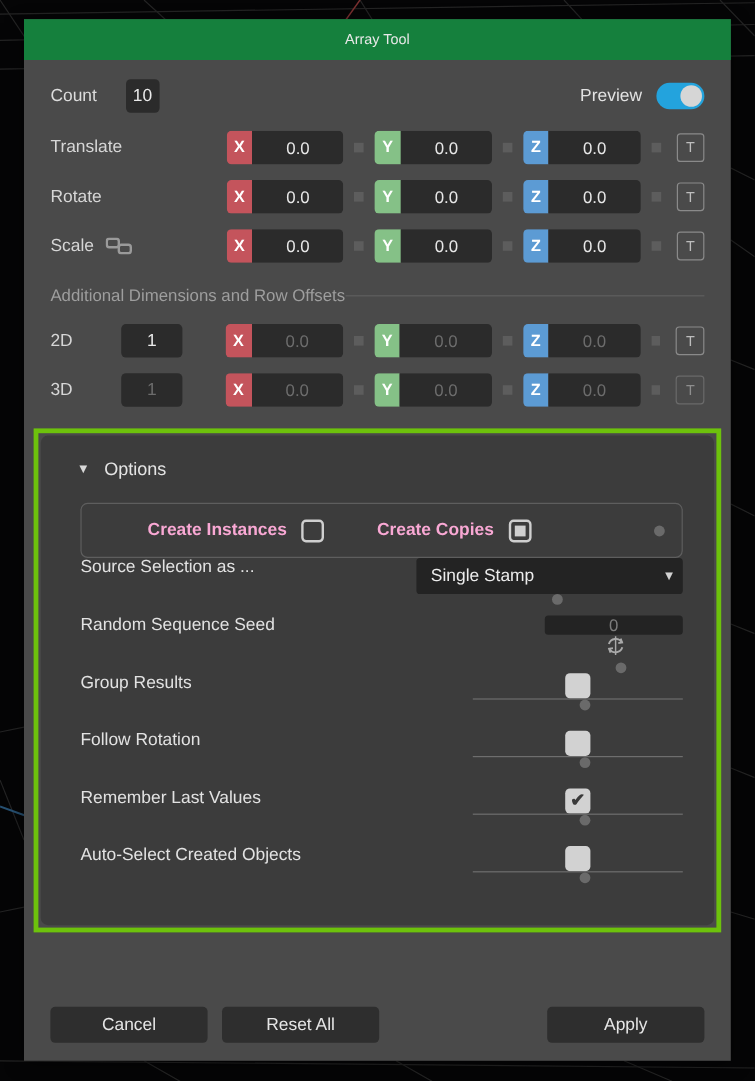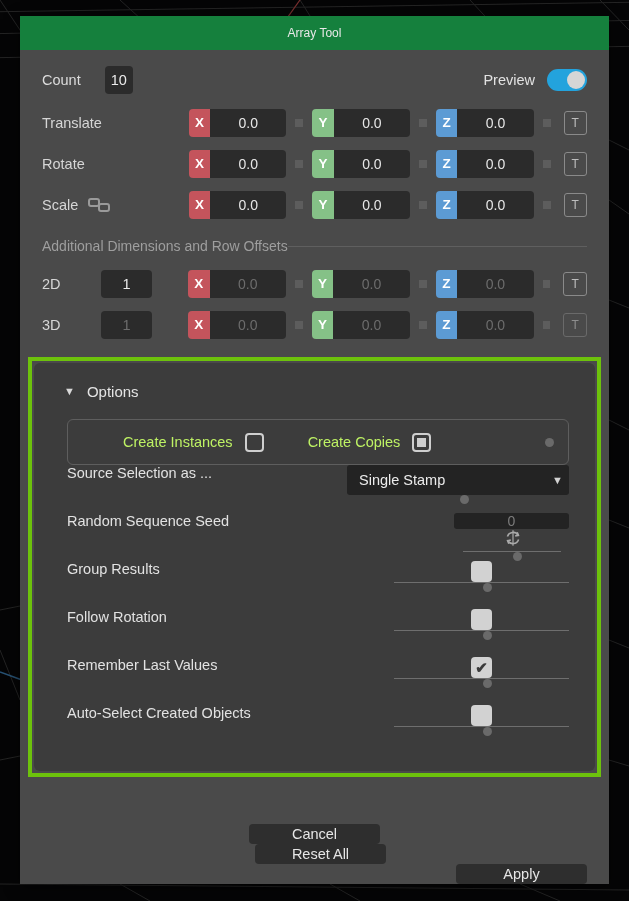--- a/index.html
+++ b/index.html
@@ -116,21 +116,21 @@
   .caret { color: #d8d8d8; font-size: 11px; }
   .opt-header .h-lbl { color: #e4e4e4; font-size: 15px; }
 
   .radio-group {
     margin: 14px 26px 0 33px;
     border: 1px solid #5e5e5e; border-radius: 6px;
     height: 46px;
     display: flex; align-items: center;
   }
   .radio-item { display: flex; align-items: center; gap: 12px; }
-  .radio-item .r-lbl { color: #bef264; font-size: 14.5px; }
+  .radio-item .r-lbl { color: #f9a8d4; font-size: 14.5px; font-weight: bold; }
   .radio-box {
     width: 19px; height: 19px; border-radius: 4px;
     border: 2px solid #cfcfcf;
     display: flex; align-items: center; justify-content: center;
   }
   .radio-box .fill { width: 9px; height: 9px; background: #cfcfcf; display: none; }
   .radio-box.on .fill { display: block; }
   .rg-spacer-l { width: 55px; }
   .rg-spacer-m { width: 44px; }
   .rg-spacer-r { flex: 1; }
@@ -167,21 +167,21 @@
     width: 21px; height: 21px; border-radius: 4px; background: #d2d2d2;
     display: flex; align-items: center; justify-content: center;
   }
   .cbox .tick { color: #3a3a3a; font-size: 15px; line-height: 1; display: none; font-weight: bold;}
   .cbox.on .tick { display: block; }
   .cbox-gap { width: 30px; }
 
   
   .footer {
     display: flex; align-items: center;
-    padding: 0 22px; height: 60px; margin-top: auto; flex-direction: column;
+    padding: 0 22px; height: 60px; margin-top: auto;
   }
   .btn {
     background: #2e2e2e; border-radius: 4px;
     color: #e6e6e6; font-size: 14.5px;
     height: 30px; display: flex; align-items: center; justify-content: center;
   }
   .btn-cancel { width: 131px; }
   .btn-reset { width: 131px; margin-left: 12px; }
   .btn-apply { width: 131px; margin-left: auto; }
 </style>

